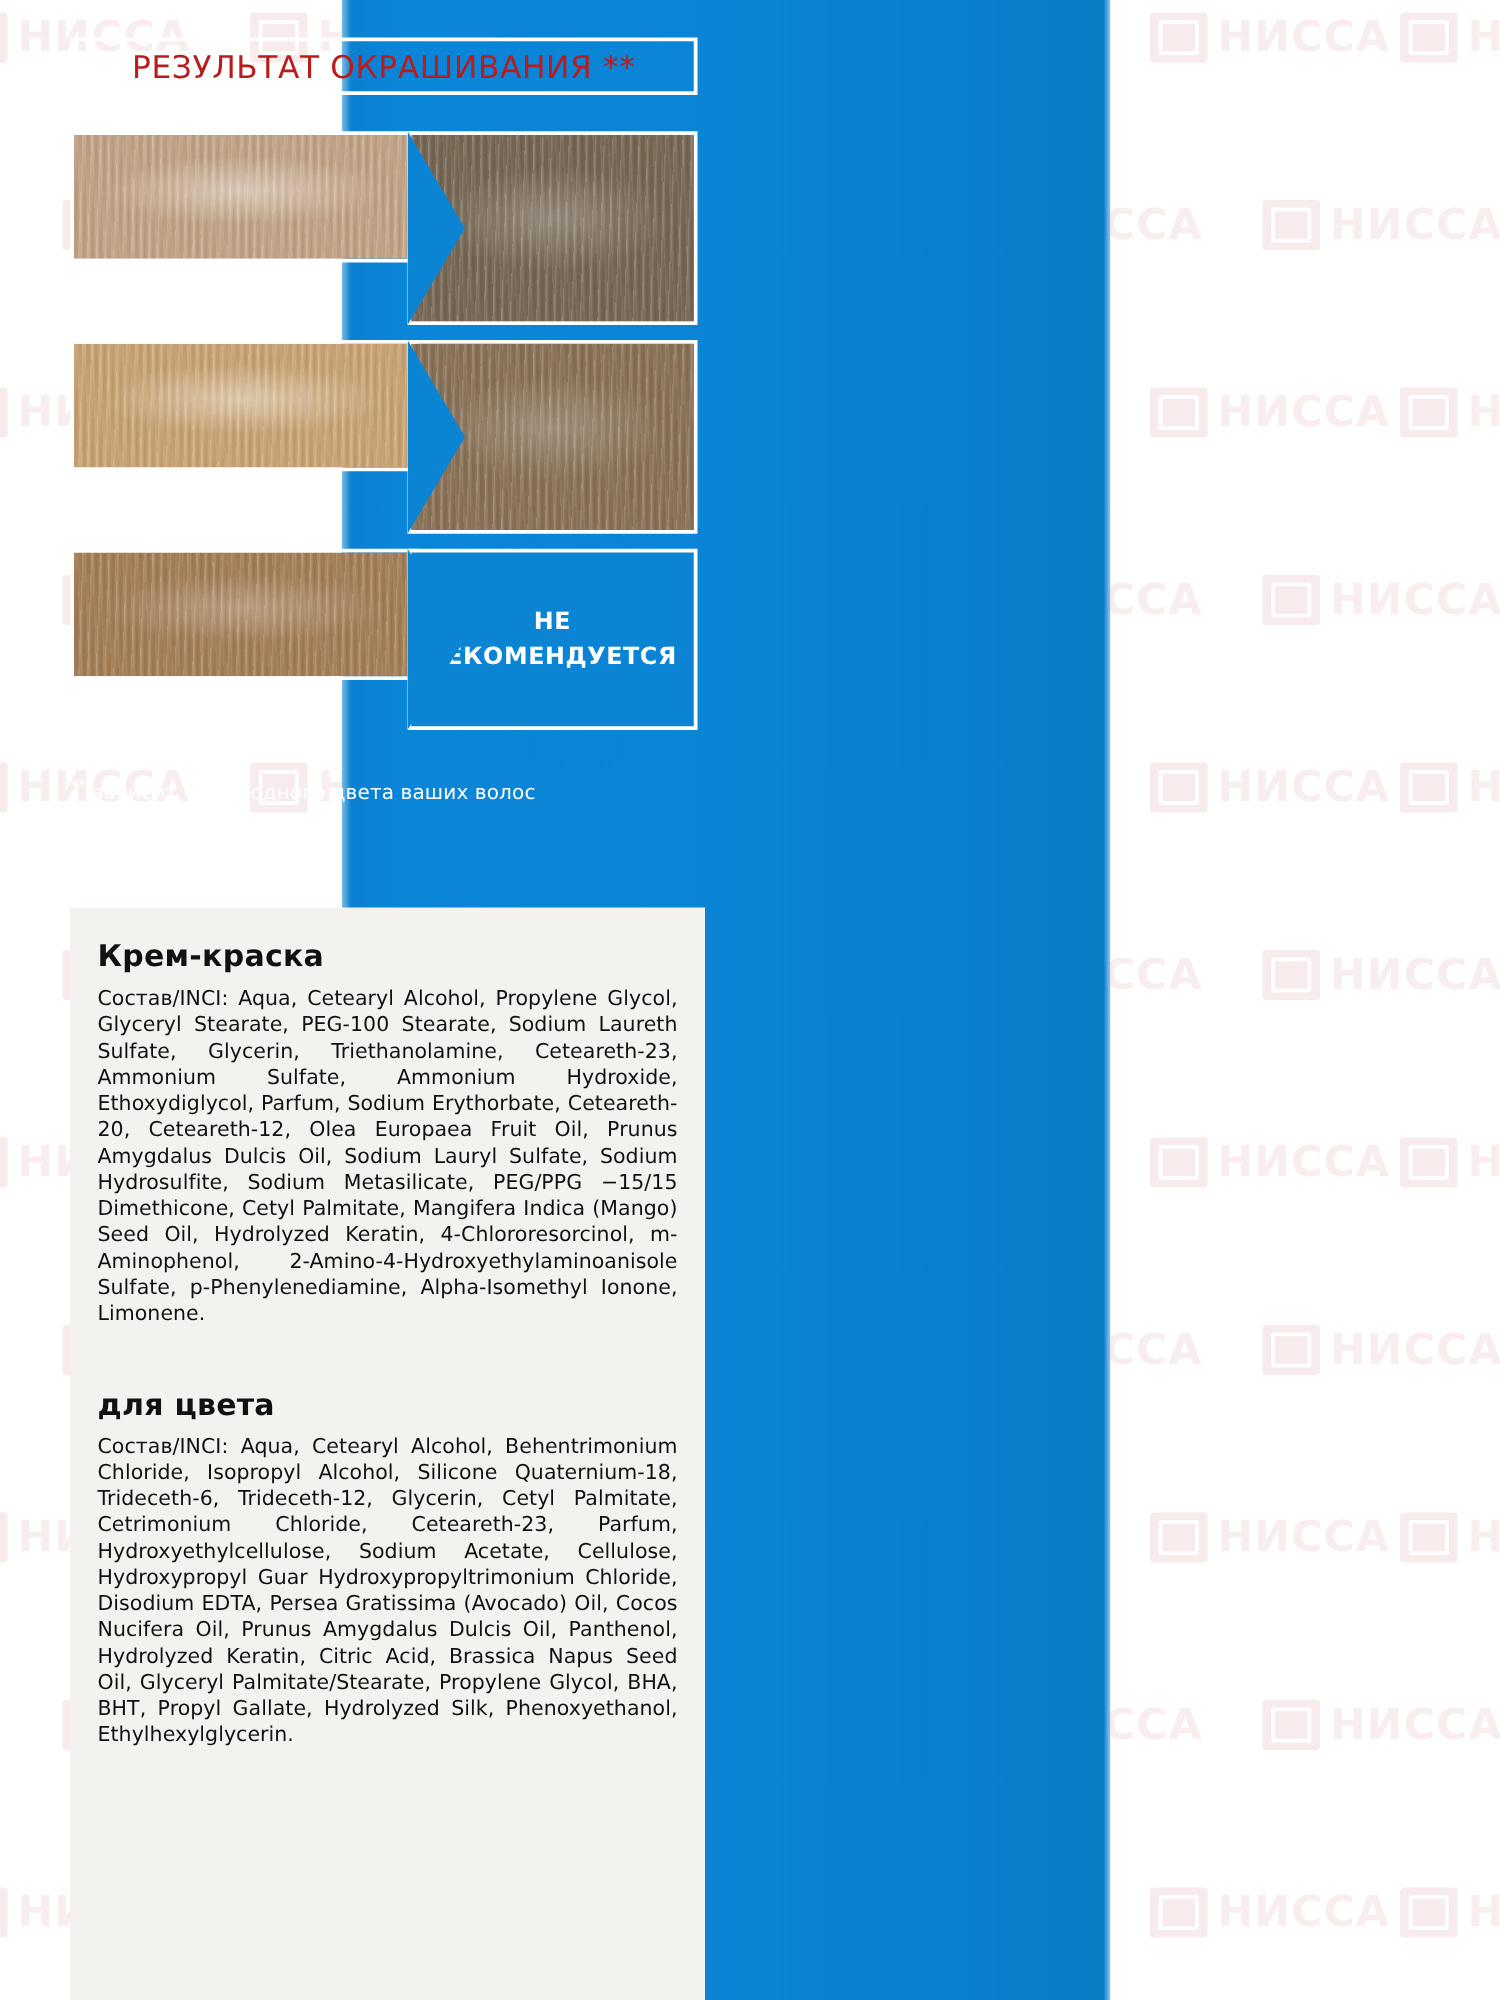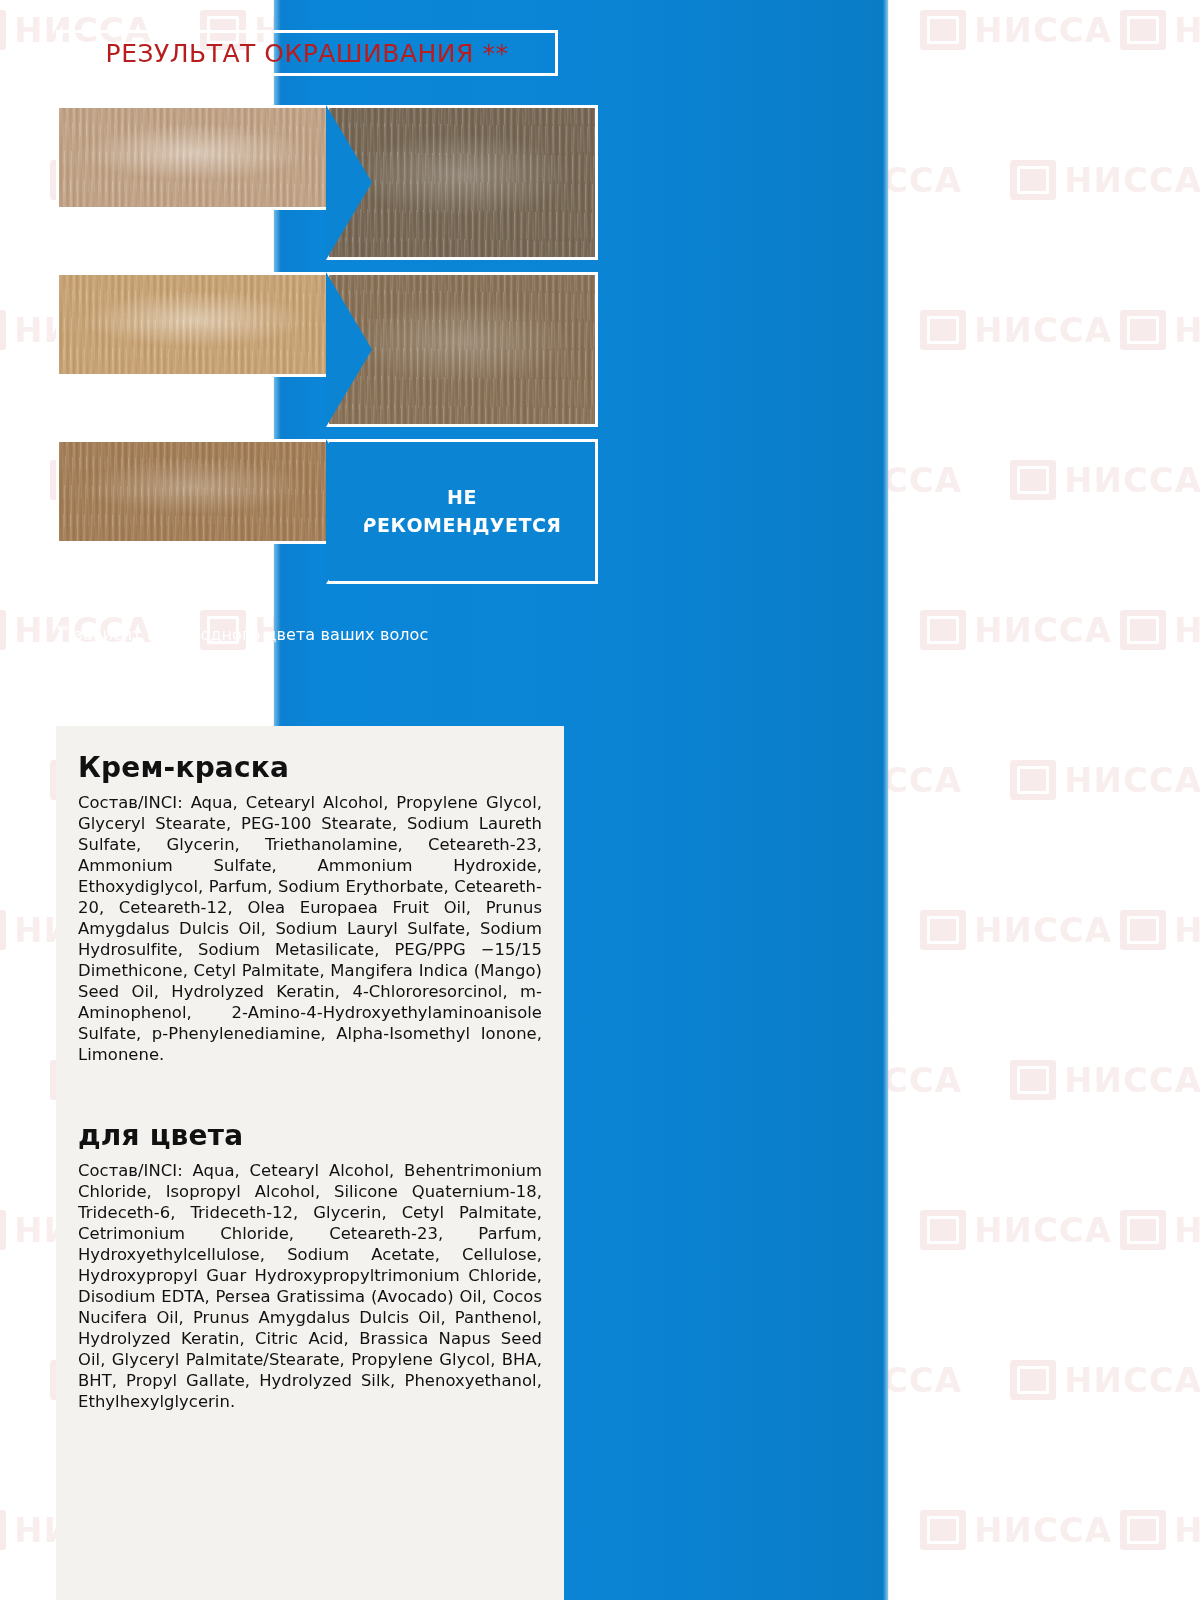--- a/index.html
+++ b/index.html
@@ -126,21 +126,21 @@
     width: 278px;
     height: 105px;
     border: 3px solid #ffffff;
     box-sizing: border-box;
     overflow: hidden;
   }
   .swatch-after {
     position: absolute;
     left: 270px;
     top: 0;
-    width: 272px;
+    width: 232px;
     height: 155px;
     border: 3px solid #ffffff;
     box-sizing: border-box;
     overflow: hidden;
   }
   .swatch-row.r1 .swatch-after { top: 0; height: 155px; }
   .swatch-row.r2 .swatch-after { top: 0; height: 155px; }
   .swatch-row.r3 .swatch-after {
     top: 0;
     height: 145px;
@@ -219,21 +219,21 @@
     width: 508px;
     height: 880px;
     background: #f4f2ef;
     padding: 26px 22px 0 22px;
     box-sizing: border-box;
     overflow: hidden;
   }
   .ing-heading {
     color: #111111;
     font-weight: bold;
-    font-size: 28px;
+    font-size: 24px;
     margin: 0 0 8px 0;
     line-height: 1.16;
     letter-spacing: 0.2px;
   }
   .ing-heading.second { margin-top: 22px; }
   .ing-body {
     color: #111111;
     font-size: 16.4px;
     line-height: 1.28;
     text-align: justify;

